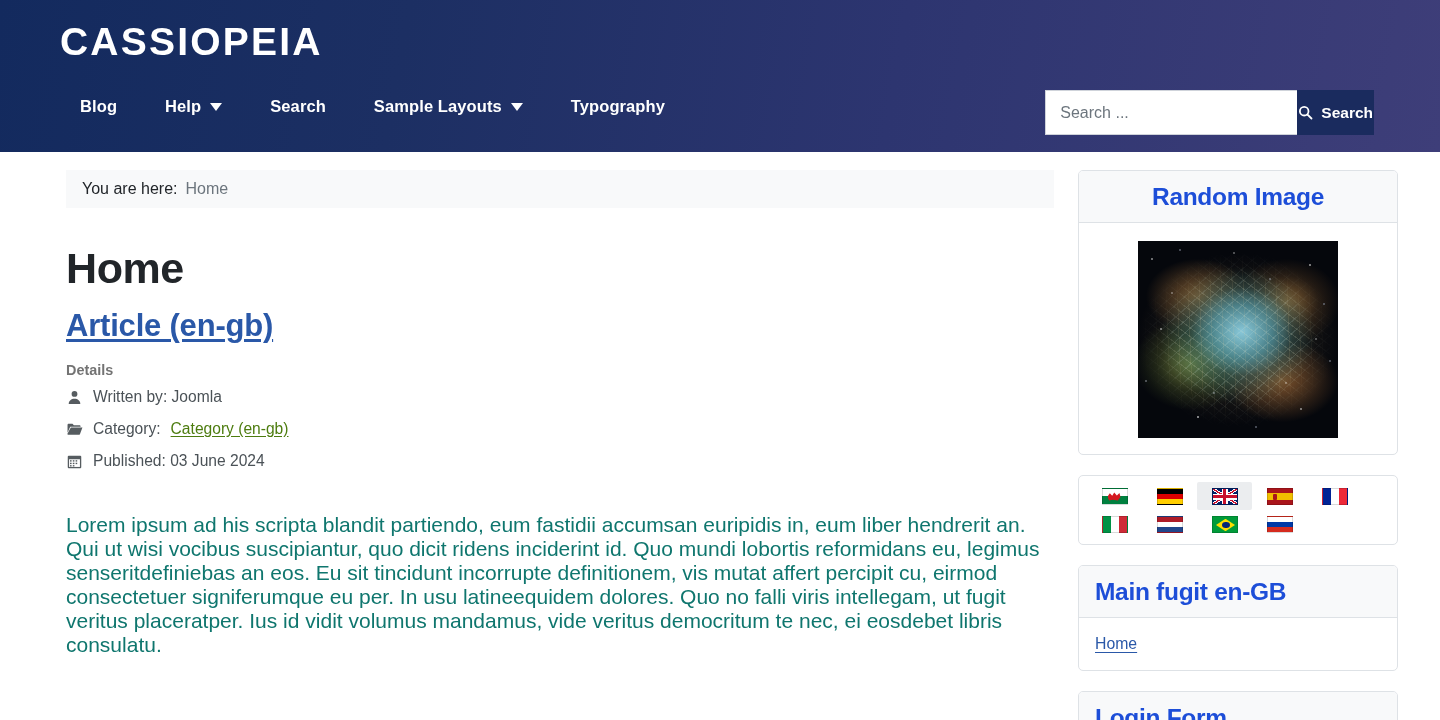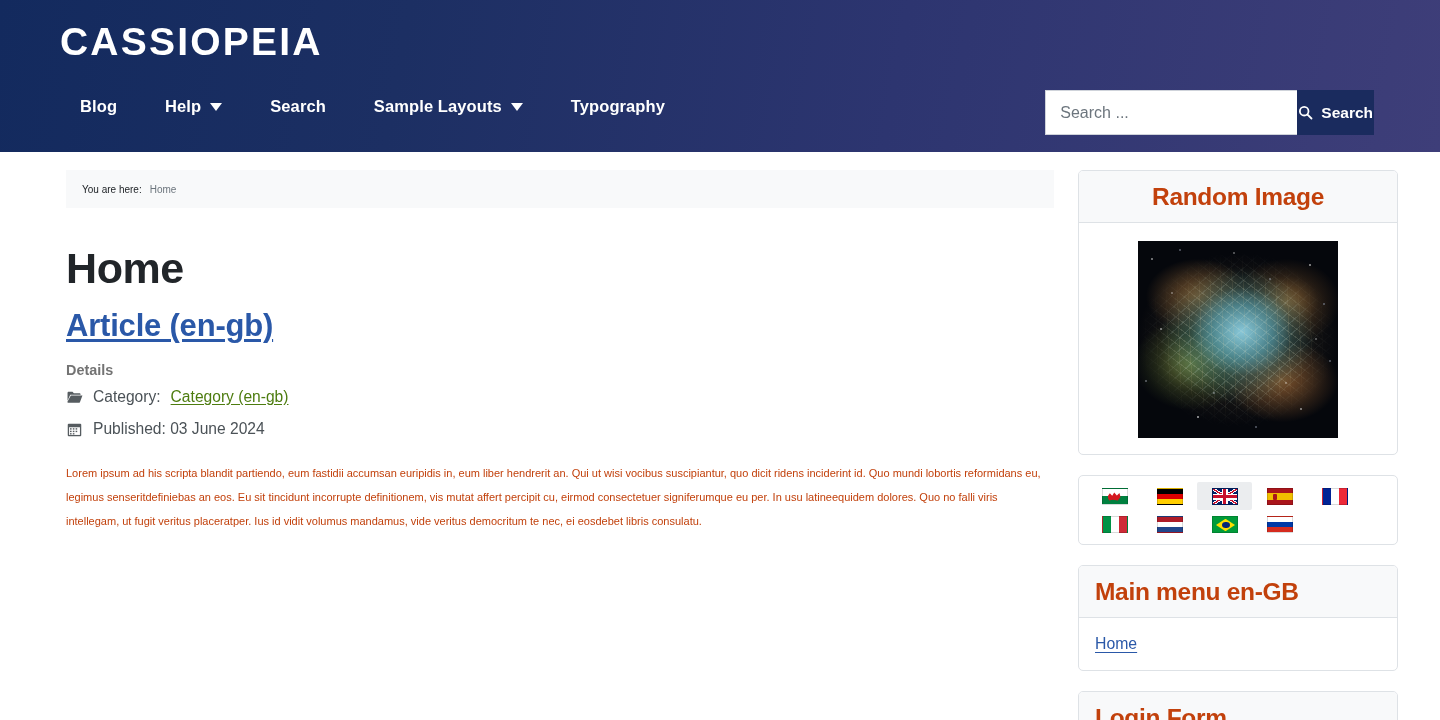--- a/index.html
+++ b/index.html
@@ -125,21 +125,21 @@
   .side-col    { width: 320px; flex: 0 0 320px; padding-top: 18px; }
 
   
   .breadcrumb {
     background: #f8f9fa;
     height: 38px;
     display: flex;
     align-items: center;
     padding: 0 16px;
     gap: 8px;
-    font-size: 10px;
+    font-size: 16px;
   }
   .bc-label { color: #212529; }
   .bc-current { color: #6c757d; }
 
   
   .page-title {
     font-size: 43px;
     line-height: 52px;
     font-weight: bold;
     color: #212529;
@@ -183,24 +183,24 @@
     color: #565c60;
     flex: 0 0 17px;
   }
   .meta-item a {
     color: #4d7c0f;
     text-decoration: underline;
     text-underline-offset: 2px;
   }
 
   .article-body {
-    margin-top: 16px;
-    font-size: 11px;
+    margin-top: 36px;
+    font-size: 21px;
     line-height: 24px;
-    color: #c2410c;
+    color: #0f766e;
     max-width: 980px;
   }
 
   
   .module {
     border: 1px solid #dee2e6;
     border-radius: 5px;
     background: #ffffff;
     margin-bottom: 20px;
     overflow: hidden;
@@ -212,21 +212,21 @@
     display: flex;
     align-items: center;
     justify-content: center;
     padding: 0 16px;
   }
   .module-header.left { justify-content: flex-start; }
   .module-title {
     font-size: 24.5px;
     line-height: 30px;
     font-weight: bold;
-    color: #c2410c;
+    color: #1d4ed8;
     letter-spacing: -0.3px;
   }
   .module-body { padding: 16px; }
   .module-body.image-body {
     padding: 18px 16px 16px;
     display: flex;
     justify-content: center;
   }
 
   
@@ -366,20 +366,29 @@
 
     <h1 class="page-title">Home</h1>
 
     <h2 class="article-title">
       <a href="#">Article (en-gb)</a>
     </h2>
 
     <div class="details-label">Details</div>
 
     <ul class="meta-list">
+      <li class="meta-item">
+        <span class="meta-icon">
+          <svg width="15" height="15" viewBox="0 0 16 16" fill="#565c60">
+            <circle cx="8" cy="4.2" r="3.1"></circle>
+            <path d="M1.8 15c0-3.4 2.8-5.6 6.2-5.6s6.2 2.2 6.2 5.6z"></path>
+          </svg>
+        </span>
+        <span>Written by: Joomla</span>
+      </li>
 
       <li class="meta-item">
         <span class="meta-icon">
           <svg width="16" height="14" viewBox="0 0 18 14" fill="#565c60">
             <path d="M0.6 2.3C0.6 1.5 1.2 1 1.9 1h4.3l1.5 1.8h6.3c0.7 0 1.3 0.5 1.3 1.2v0.6H3.6L0.6 11.2z"></path>
             <path d="M4.3 5.4h13.1l-2.9 7.4c-0.2 0.5-0.6 0.8-1.1 0.8H1.6c-0.8 0-1.3-0.8-1-1.5z"></path>
           </svg>
         </span>
         <span>Category: </span>
         <a href="#">Category (en-gb)</a>
@@ -479,21 +488,21 @@
         </div>
 
         <div class="flag-item">
           <span class="flag" style="background:linear-gradient(#ffffff 0 33.3%, #0039A6 33.3% 66.6%, #D52B1E 66.6% 100%);"></span>
         </div>
       </div>
     </section>
 
     <section class="module">
       <div class="module-header left">
-        <h3 class="module-title">Main menu en-GB</h3>
+        <h3 class="module-title">Main fugit en-GB</h3>
       </div>
       <div class="module-body">
         <ul class="menu-list">
           <li>
             <a href="#">Home</a>
           </li>
         </ul>
       </div>
     </section>
 

